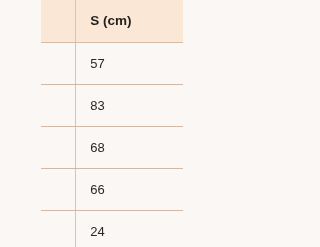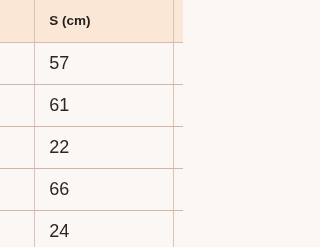--- a/index.html
+++ b/index.html
@@ -13,20 +13,21 @@
     overflow: hidden;
     font-family: "Liberation Sans", sans-serif;
   }
 
   .size-table-viewport {
     position: relative;
     width: 183px;
     height: 247px;
     overflow: hidden;
     background: #be185d;
+    margin-left: 41px;
   }
 
   table.size-table {
     border-collapse: collapse;
     table-layout: fixed;
     
     position: absolute;
     top: 0;
     left: -108px;
     width: 420px;
@@ -53,21 +54,21 @@
     height: 42px;
     line-height: 42px;
     padding: 0 14px;
     border-bottom: 1px solid #d6bda9;
     white-space: nowrap;
   }
 
   table.size-table tbody td {
     background: #faf7f5;
     color: #2b2724;
-    font-size: 18px;
+    font-size: 13px;
     font-weight: normal;
     height: 41px;
     line-height: 41px;
     white-space: nowrap;
   }
 
   table.size-table tbody tr:last-child td {
     border-bottom: 1px solid #cfb8a8;
   }
 
@@ -92,26 +93,26 @@
       </tr>
     </thead>
     <tbody>
       <tr>
         <td class="col-prev-cell"></td>
         <td>57</td>
         <td>58</td>
       </tr>
       <tr>
         <td class="col-prev-cell"></td>
-        <td>61</td>
+        <td>83</td>
         <td>98</td>
       </tr>
       <tr>
         <td class="col-prev-cell"></td>
-        <td>22</td>
+        <td>68</td>
         <td>42</td>
       </tr>
       <tr>
         <td class="col-prev-cell"></td>
         <td>66</td>
         <td>60</td>
       </tr>
       <tr>
         <td class="col-prev-cell"></td>
         <td>24</td>

